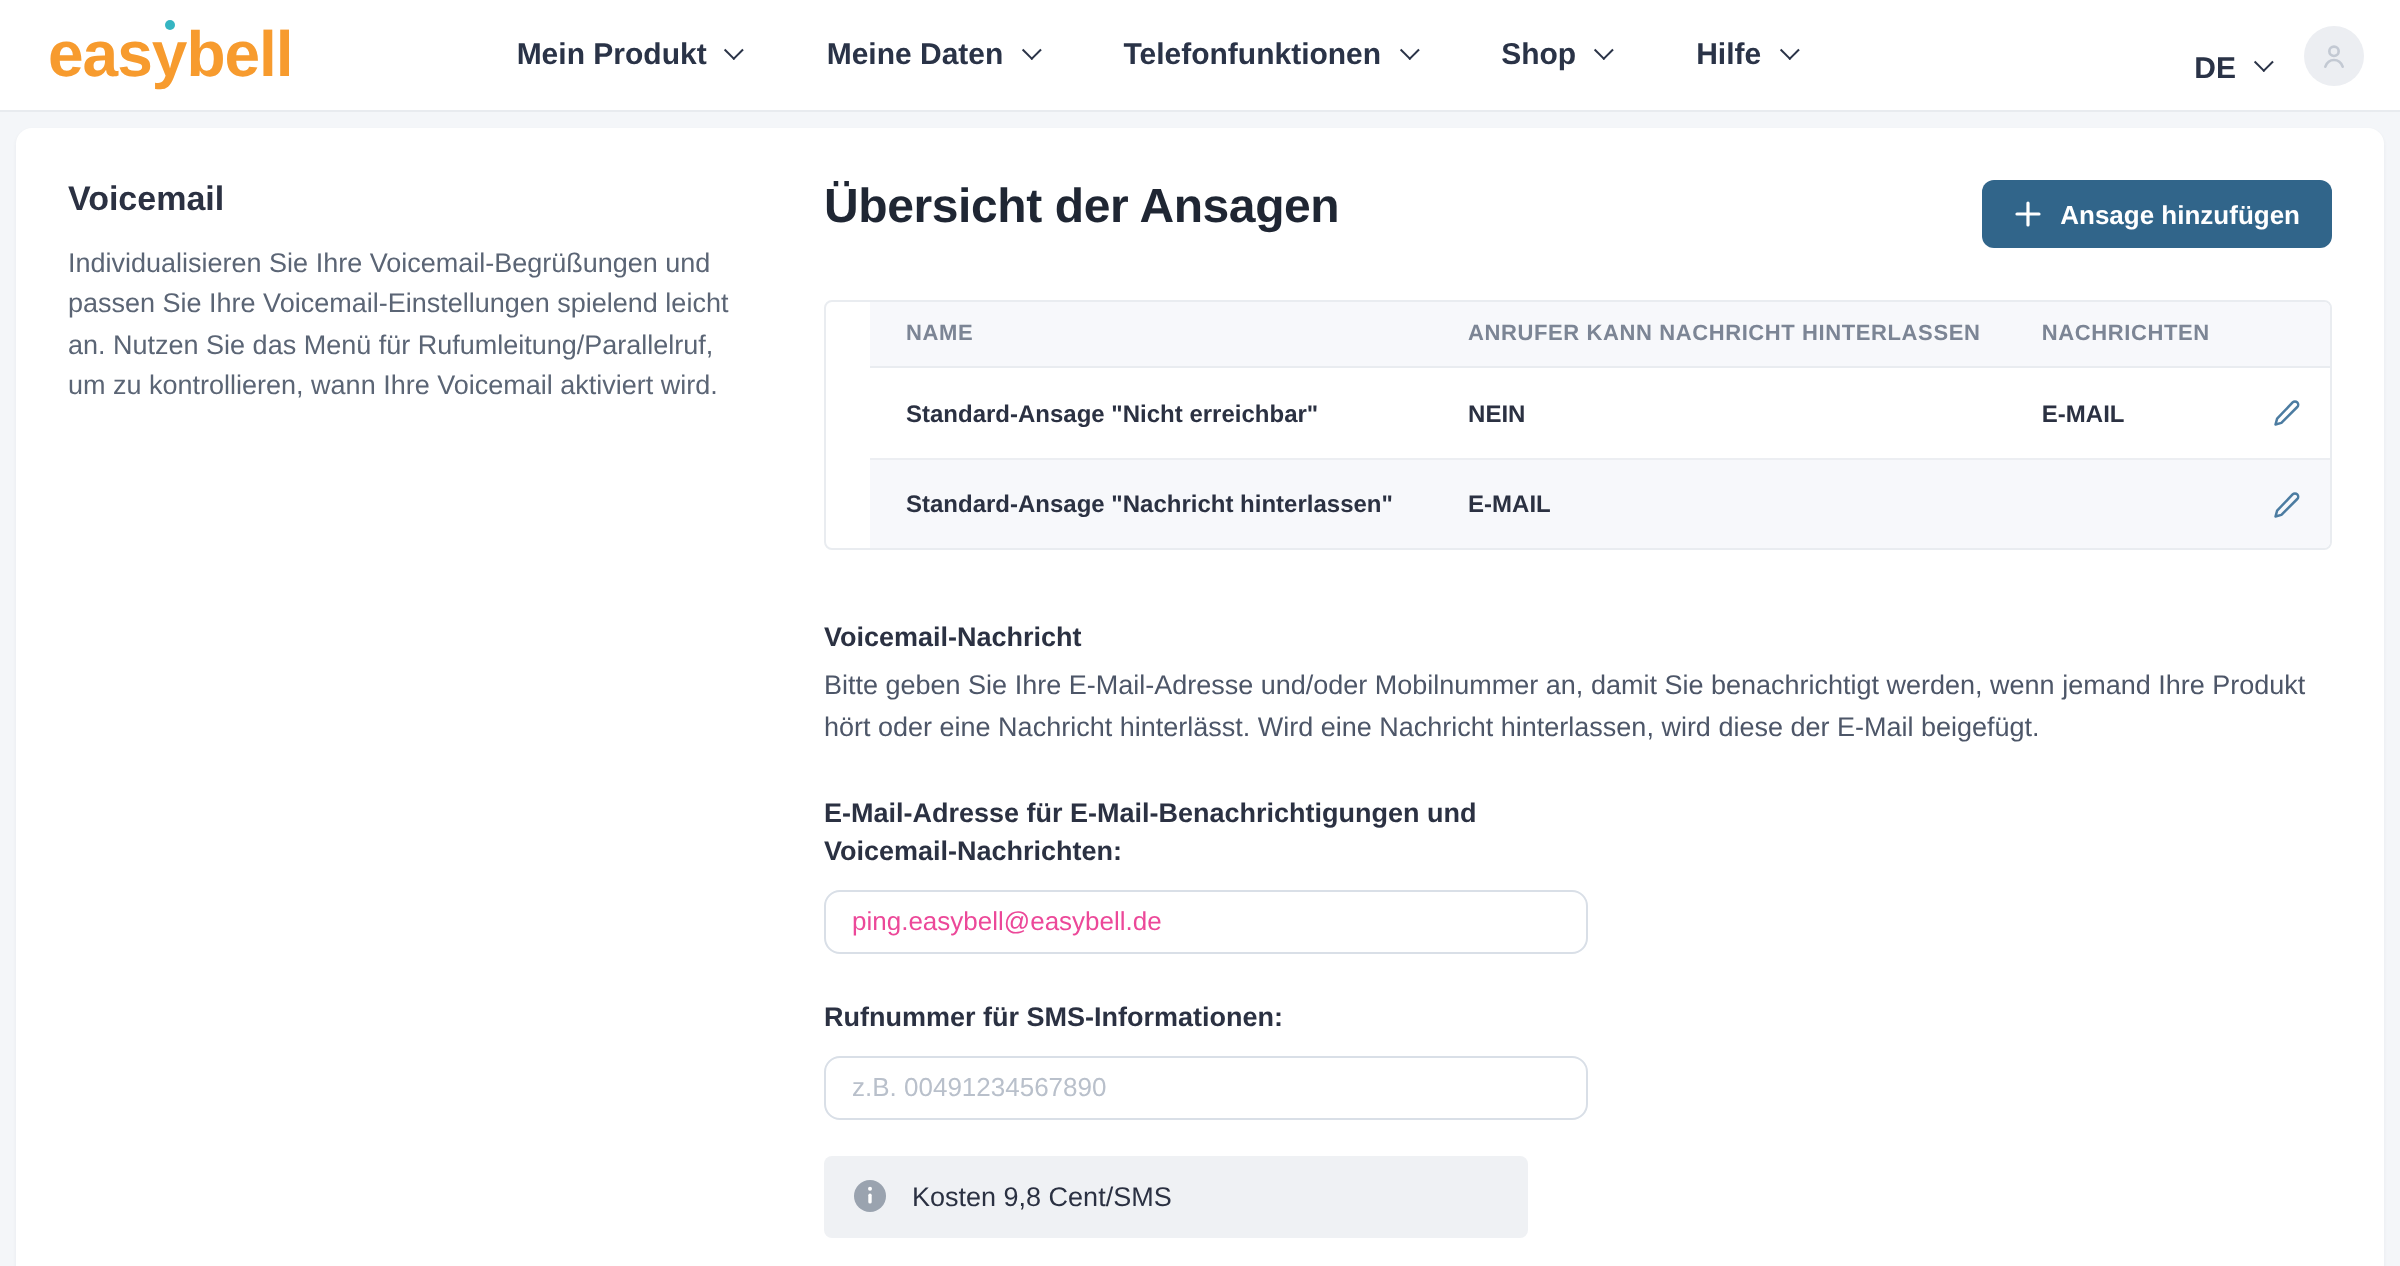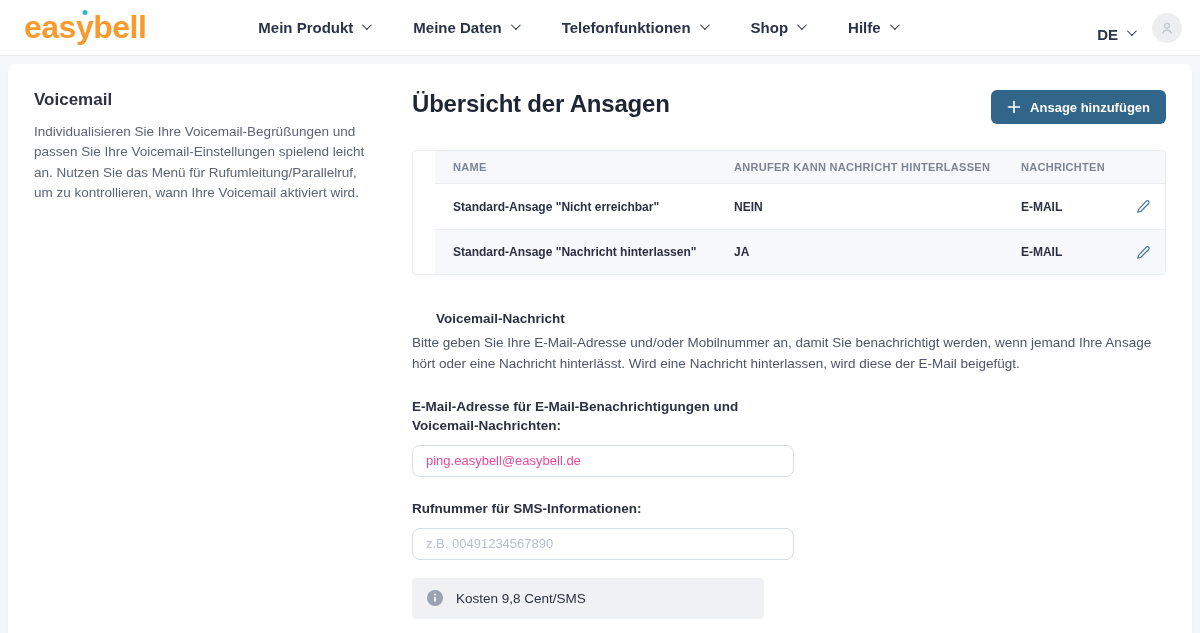--- a/index.html
+++ b/index.html
@@ -52,21 +52,21 @@
   .tbody-row.alt { background:#f7f8fb; }
   .cell { padding-left:18px; }
   .col-name { flex:0 0 38.5%; }
   .col-caller { flex:0 0 39.3%; }
   .col-notif { flex:1; }
   .col-edit { flex:0 0 44px; display:flex; justify-content:center; padding-left:0; }
   .edit-btn { background:none; border:none; cursor:pointer; padding:3px; display:flex; }
 
   
   .vm-section { margin-top:36px; }
-  .vm-section h3 { font-size:13.5px; font-weight:bold; color:#2b3142; margin-bottom:7px;margin-left:24px; }
+  .vm-section h3 { font-size:13.5px; font-weight:bold; color:#2b3142; margin-bottom:7px; }
   .vm-desc { font-size:13.5px; line-height:1.55; color:#4d5668; max-width:760px; }
   .field-label { margin-top:22px; font-size:13.5px; font-weight:bold; color:#2b3142; max-width:390px; line-height:1.45; }
   .text-input {
     margin-top:9px; width:382px; height:32px; border:1px solid #d9dfe7; border-radius:8px;
     padding:0 13px; font-family:inherit; font-size:13px; color:#ec4899; background:#ffffff; outline:none; display:block;
   }
   .text-input::placeholder { color:#b9c0cb; }
   .cost-box { margin-top:18px; width:352px; height:41px; background:#eff1f4; border-radius:4px;
               display:flex; align-items:center; gap:13px; padding:0 15px; }
   .cost-text { font-size:13.5px; color:#2b3142; }
@@ -150,35 +150,34 @@
         <div class="cell col-edit">
           <button class="edit-btn">
             <svg width="15" height="15" viewBox="0 0 24 24" fill="none" stroke="#4c7ca1" stroke-width="2" stroke-linejoin="round">
               <path d="M16.5 3.5a2.6 2.6 0 0 1 3.7 3.7L7.5 19.9 2.8 21.2l1.3-4.7Z"></path>
             </svg>
           </button>
         </div>
       </div>
       <div class="trow tbody-row alt">
         <div class="cell col-name">Standard-Ansage "Nachricht hinterlassen"</div>
-        <div class="cell col-caller">JA</div>
         <div class="cell col-notif">E-MAIL</div>
         <div class="cell col-edit">
           <button class="edit-btn">
             <svg width="15" height="15" viewBox="0 0 24 24" fill="none" stroke="#4c7ca1" stroke-width="2" stroke-linejoin="round">
               <path d="M16.5 3.5a2.6 2.6 0 0 1 3.7 3.7L7.5 19.9 2.8 21.2l1.3-4.7Z"></path>
             </svg>
           </button>
         </div>
       </div>
     </div>
 
     <div class="vm-section">
       <h3>Voicemail-Nachricht</h3>
-      <p class="vm-desc">Bitte geben Sie Ihre E-Mail-Adresse und/oder Mobilnummer an, damit Sie benachrichtigt werden, wenn jemand Ihre Ansage hört oder eine Nachricht hinterlässt. Wird eine Nachricht hinterlassen, wird diese der E-Mail beigefügt.</p>
+      <p class="vm-desc">Bitte geben Sie Ihre E-Mail-Adresse und/oder Mobilnummer an, damit Sie benachrichtigt werden, wenn jemand Ihre Produkt hört oder eine Nachricht hinterlässt. Wird eine Nachricht hinterlassen, wird diese der E-Mail beigefügt.</p>
 
       <div class="field-label">E-Mail-Adresse für E-Mail-Benachrichtigungen und Voicemail-Nachrichten:</div>
       <input class="text-input" type="text" value="ping.easybell@easybell.de" style="">
 
       <div class="field-label">Rufnummer für SMS-Informationen:</div>
       <input class="text-input" type="text" placeholder="z.B. 00491234567890" style="">
 
       <div class="cost-box">
         <svg width="16" height="16" viewBox="0 0 16 16">
           <circle cx="8" cy="8" r="8" fill="#9aa3af"></circle>

